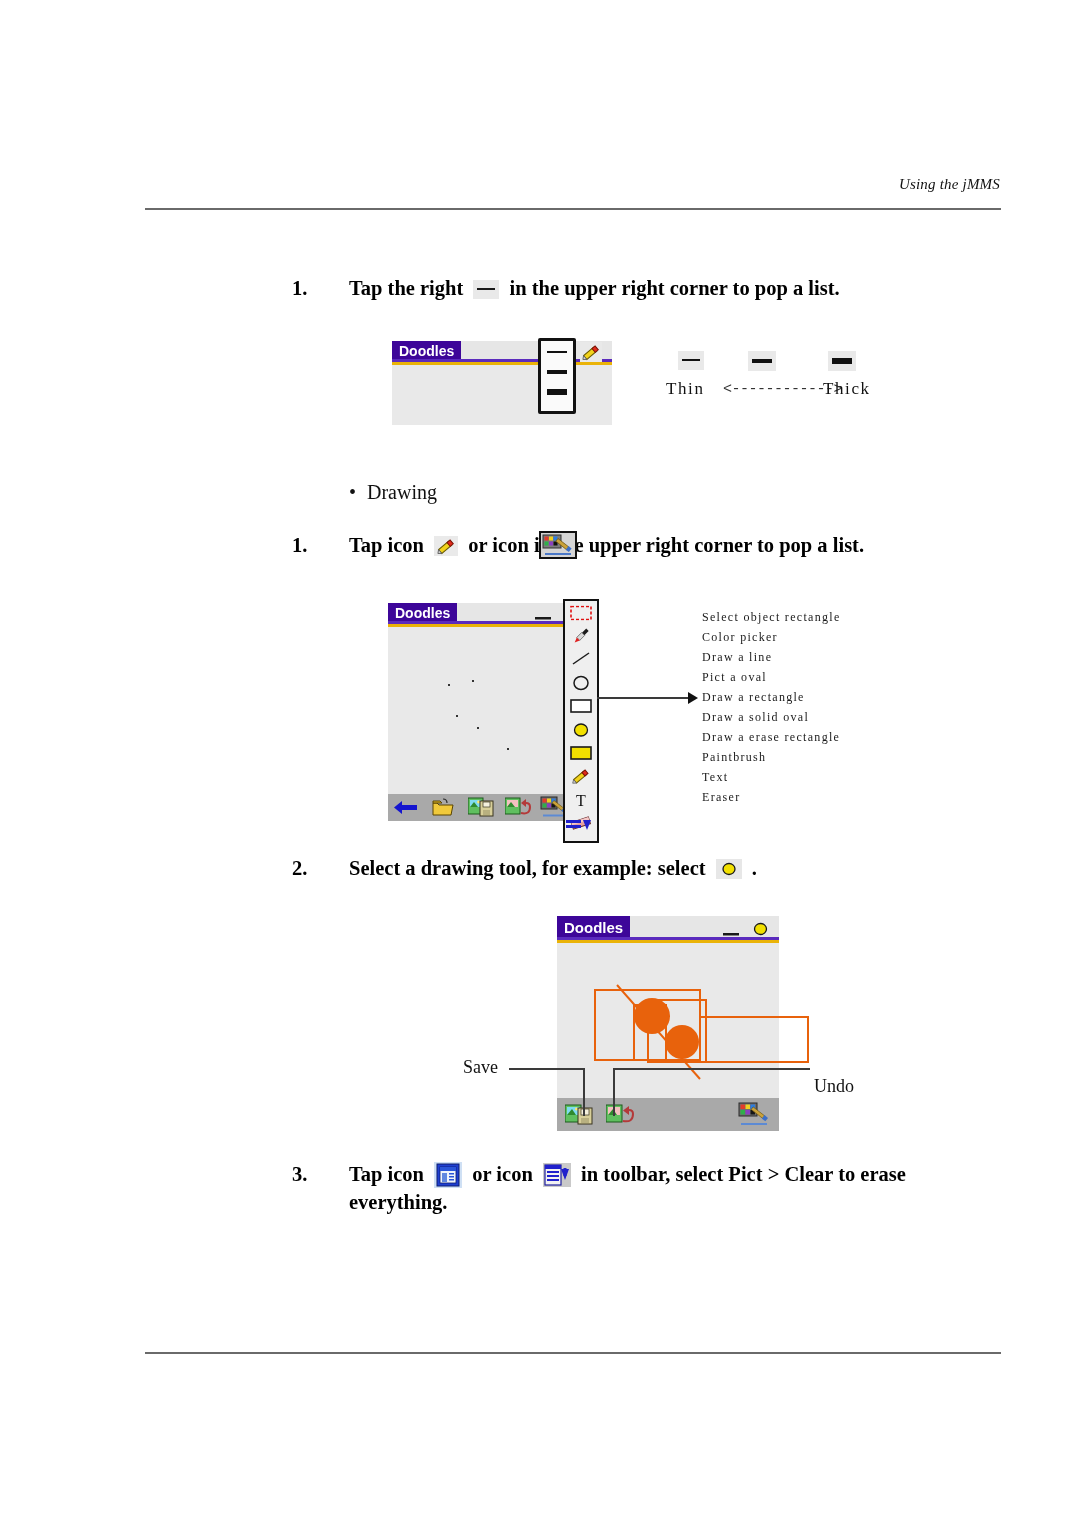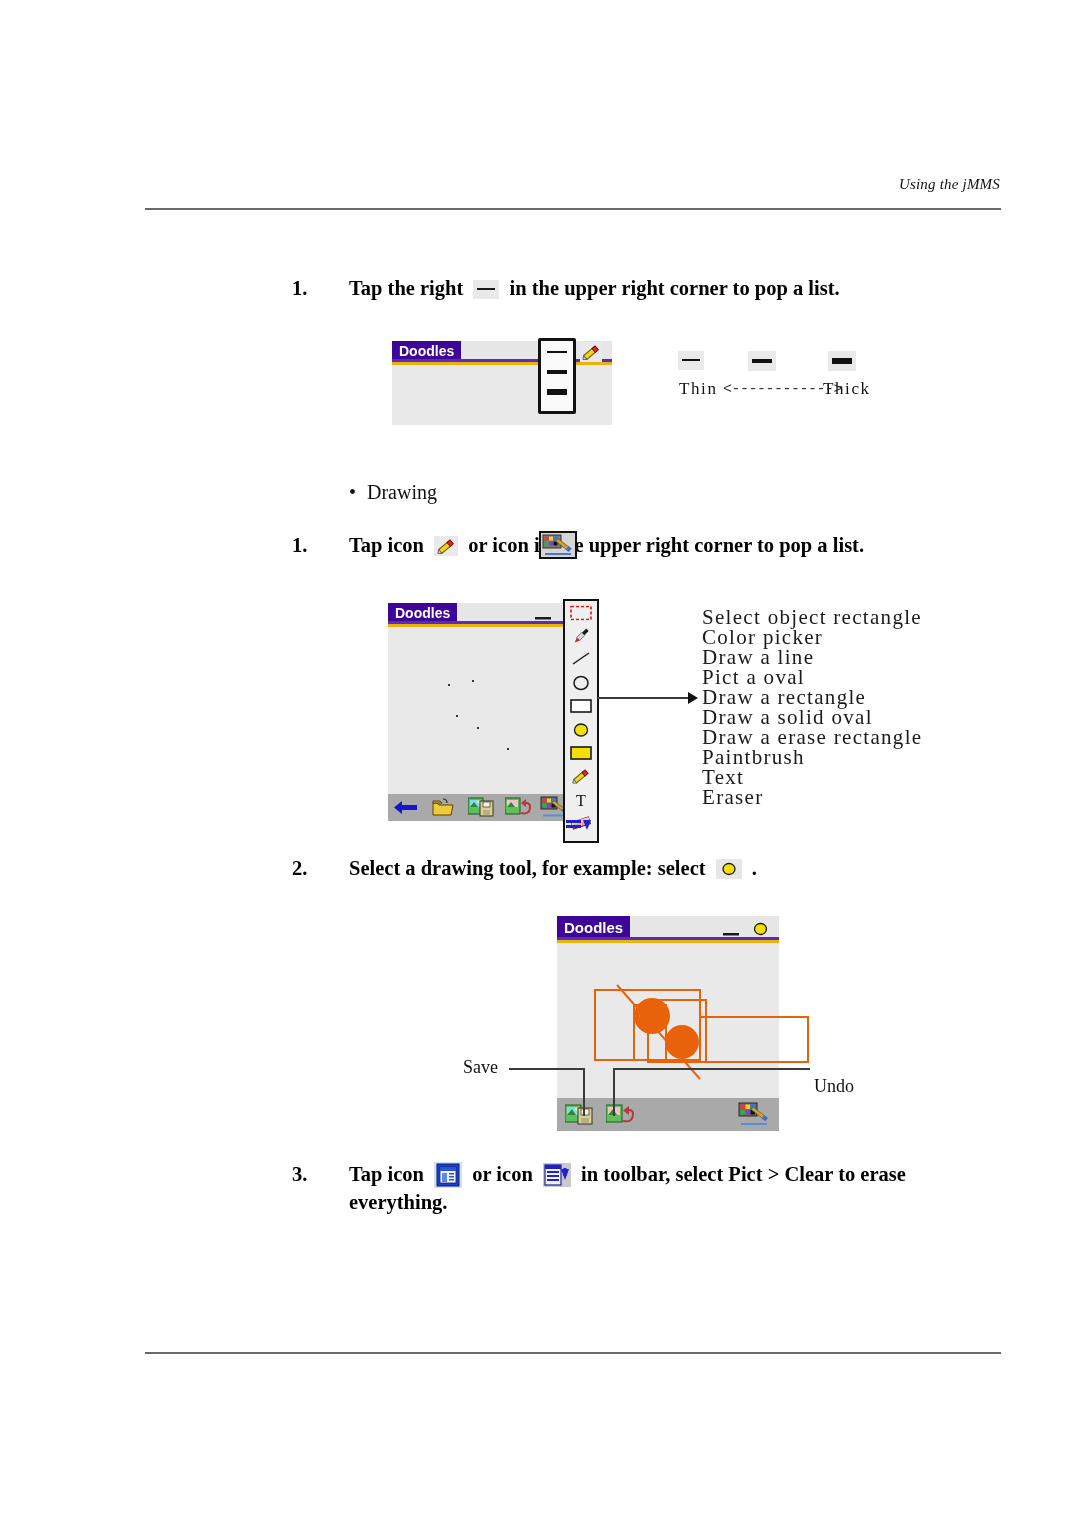--- a/index.html
+++ b/index.html
@@ -141,21 +141,21 @@
     background:#fafafa;
     border:3px solid #111;
     border-radius:2px;
   }
   .wflyout i{position:absolute;background:#111;display:block;left:50%;transform:translateX(-50%);}
 
   
   .toollist{
     position:absolute;
     font-family:"Liberation Serif", serif;
-    font-size:21px;
+    font-size:12px;
     letter-spacing:1.3px;
     color:#1a1a1a;
     line-height:20px;
     white-space:nowrap;
   }
   .toollist div{height:20px;}
 
   
   .ln{position:absolute;background:#3a3a3a;}
   .lnb{position:absolute;background:#111;}
@@ -212,21 +212,21 @@
   <div class="legend" style="left:660px;top:345px;width:250px;height:60px;">
     <div class="sw" style="left:18px;top:6px;width:26px;height:19px;">
       <i style="left:4px;top:8px;width:18px;height:2px;"></i>
     </div>
     <div class="sw" style="left:88px;top:6px;width:28px;height:20px;">
       <i style="left:4px;top:8px;width:20px;height:4px;"></i>
     </div>
     <div class="sw" style="left:168px;top:6px;width:28px;height:20px;">
       <i style="left:4px;top:7px;width:20px;height:6px;"></i>
     </div>
-    <div class="lbl" style="left:19px;top:34px;">Thin</div>
+    <div class="lbl" style="left:6px;top:34px;">Thin</div>
     <div class="arrowline" style="left:63px;top:36px;">&lt;------------&gt;</div>
     <div class="lbl" style="left:163px;top:34px;">Thick</div>
   </div>
 
   <div class="bullet" style="left:349px;top:481px;">
     <span class="dot">•</span><span>Drawing</span>
   </div>
 
   <div class="step" style="left:292px;top:531px;width:720px;">
     <span class="num">1.</span>

